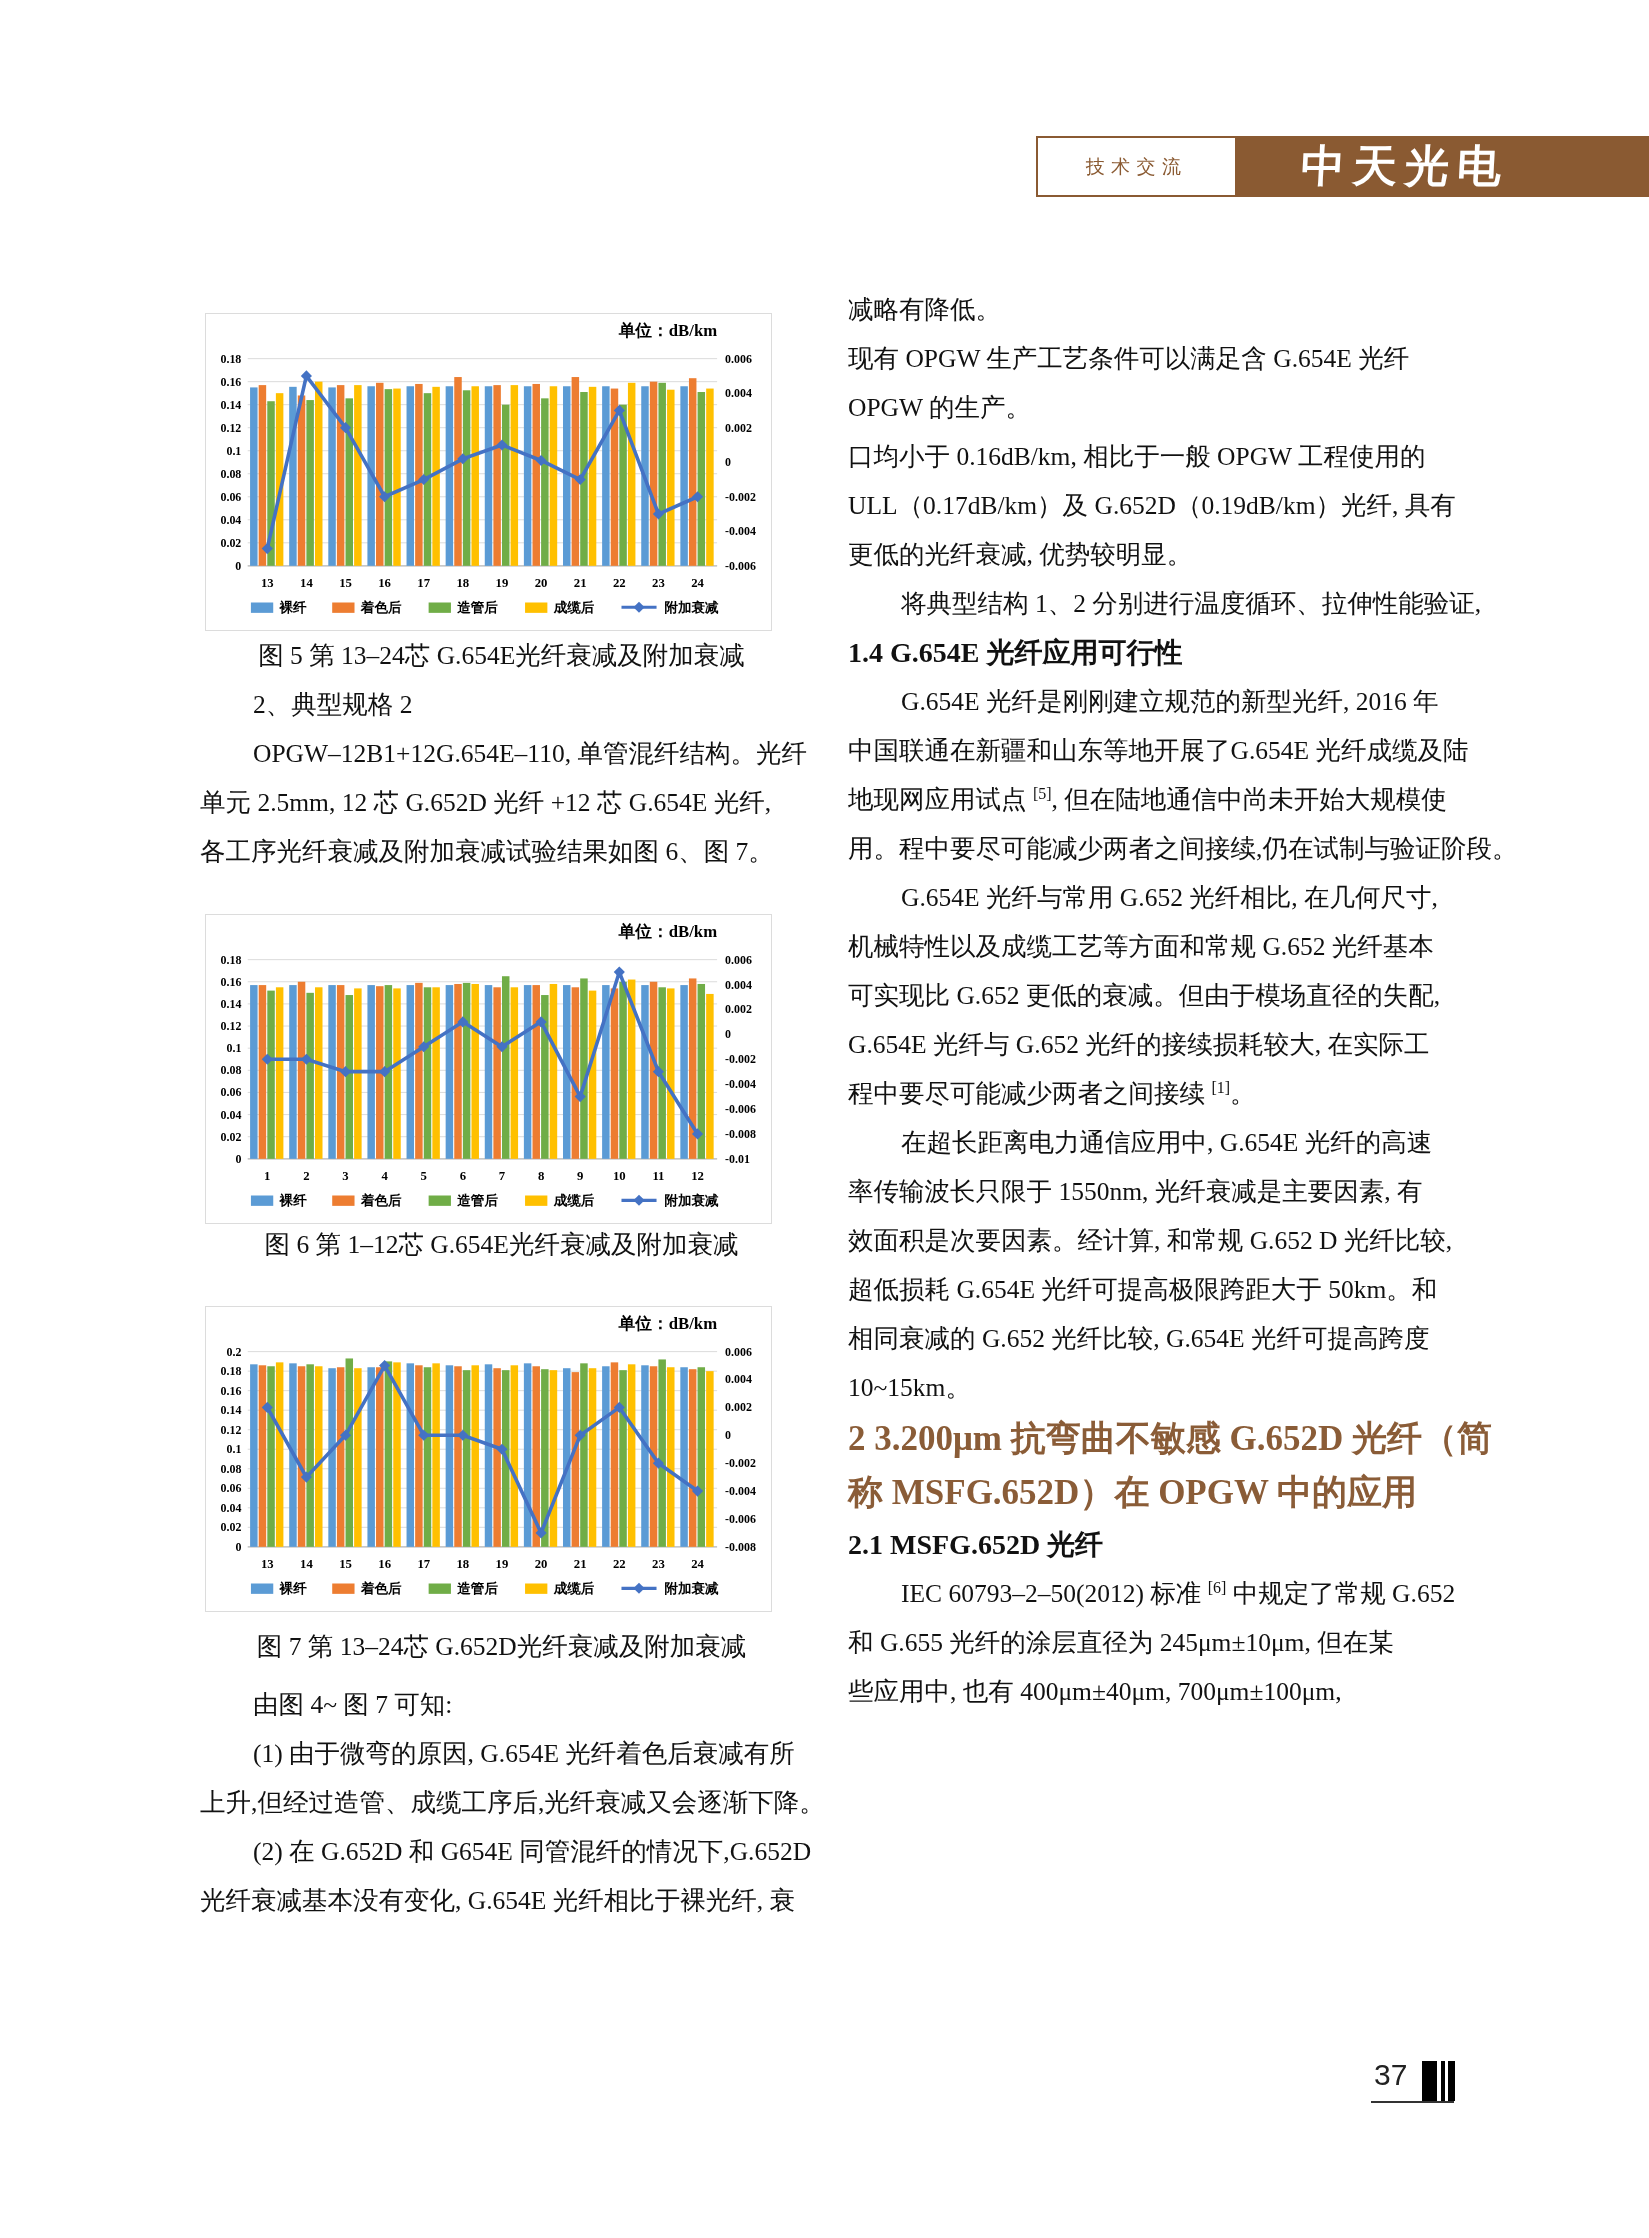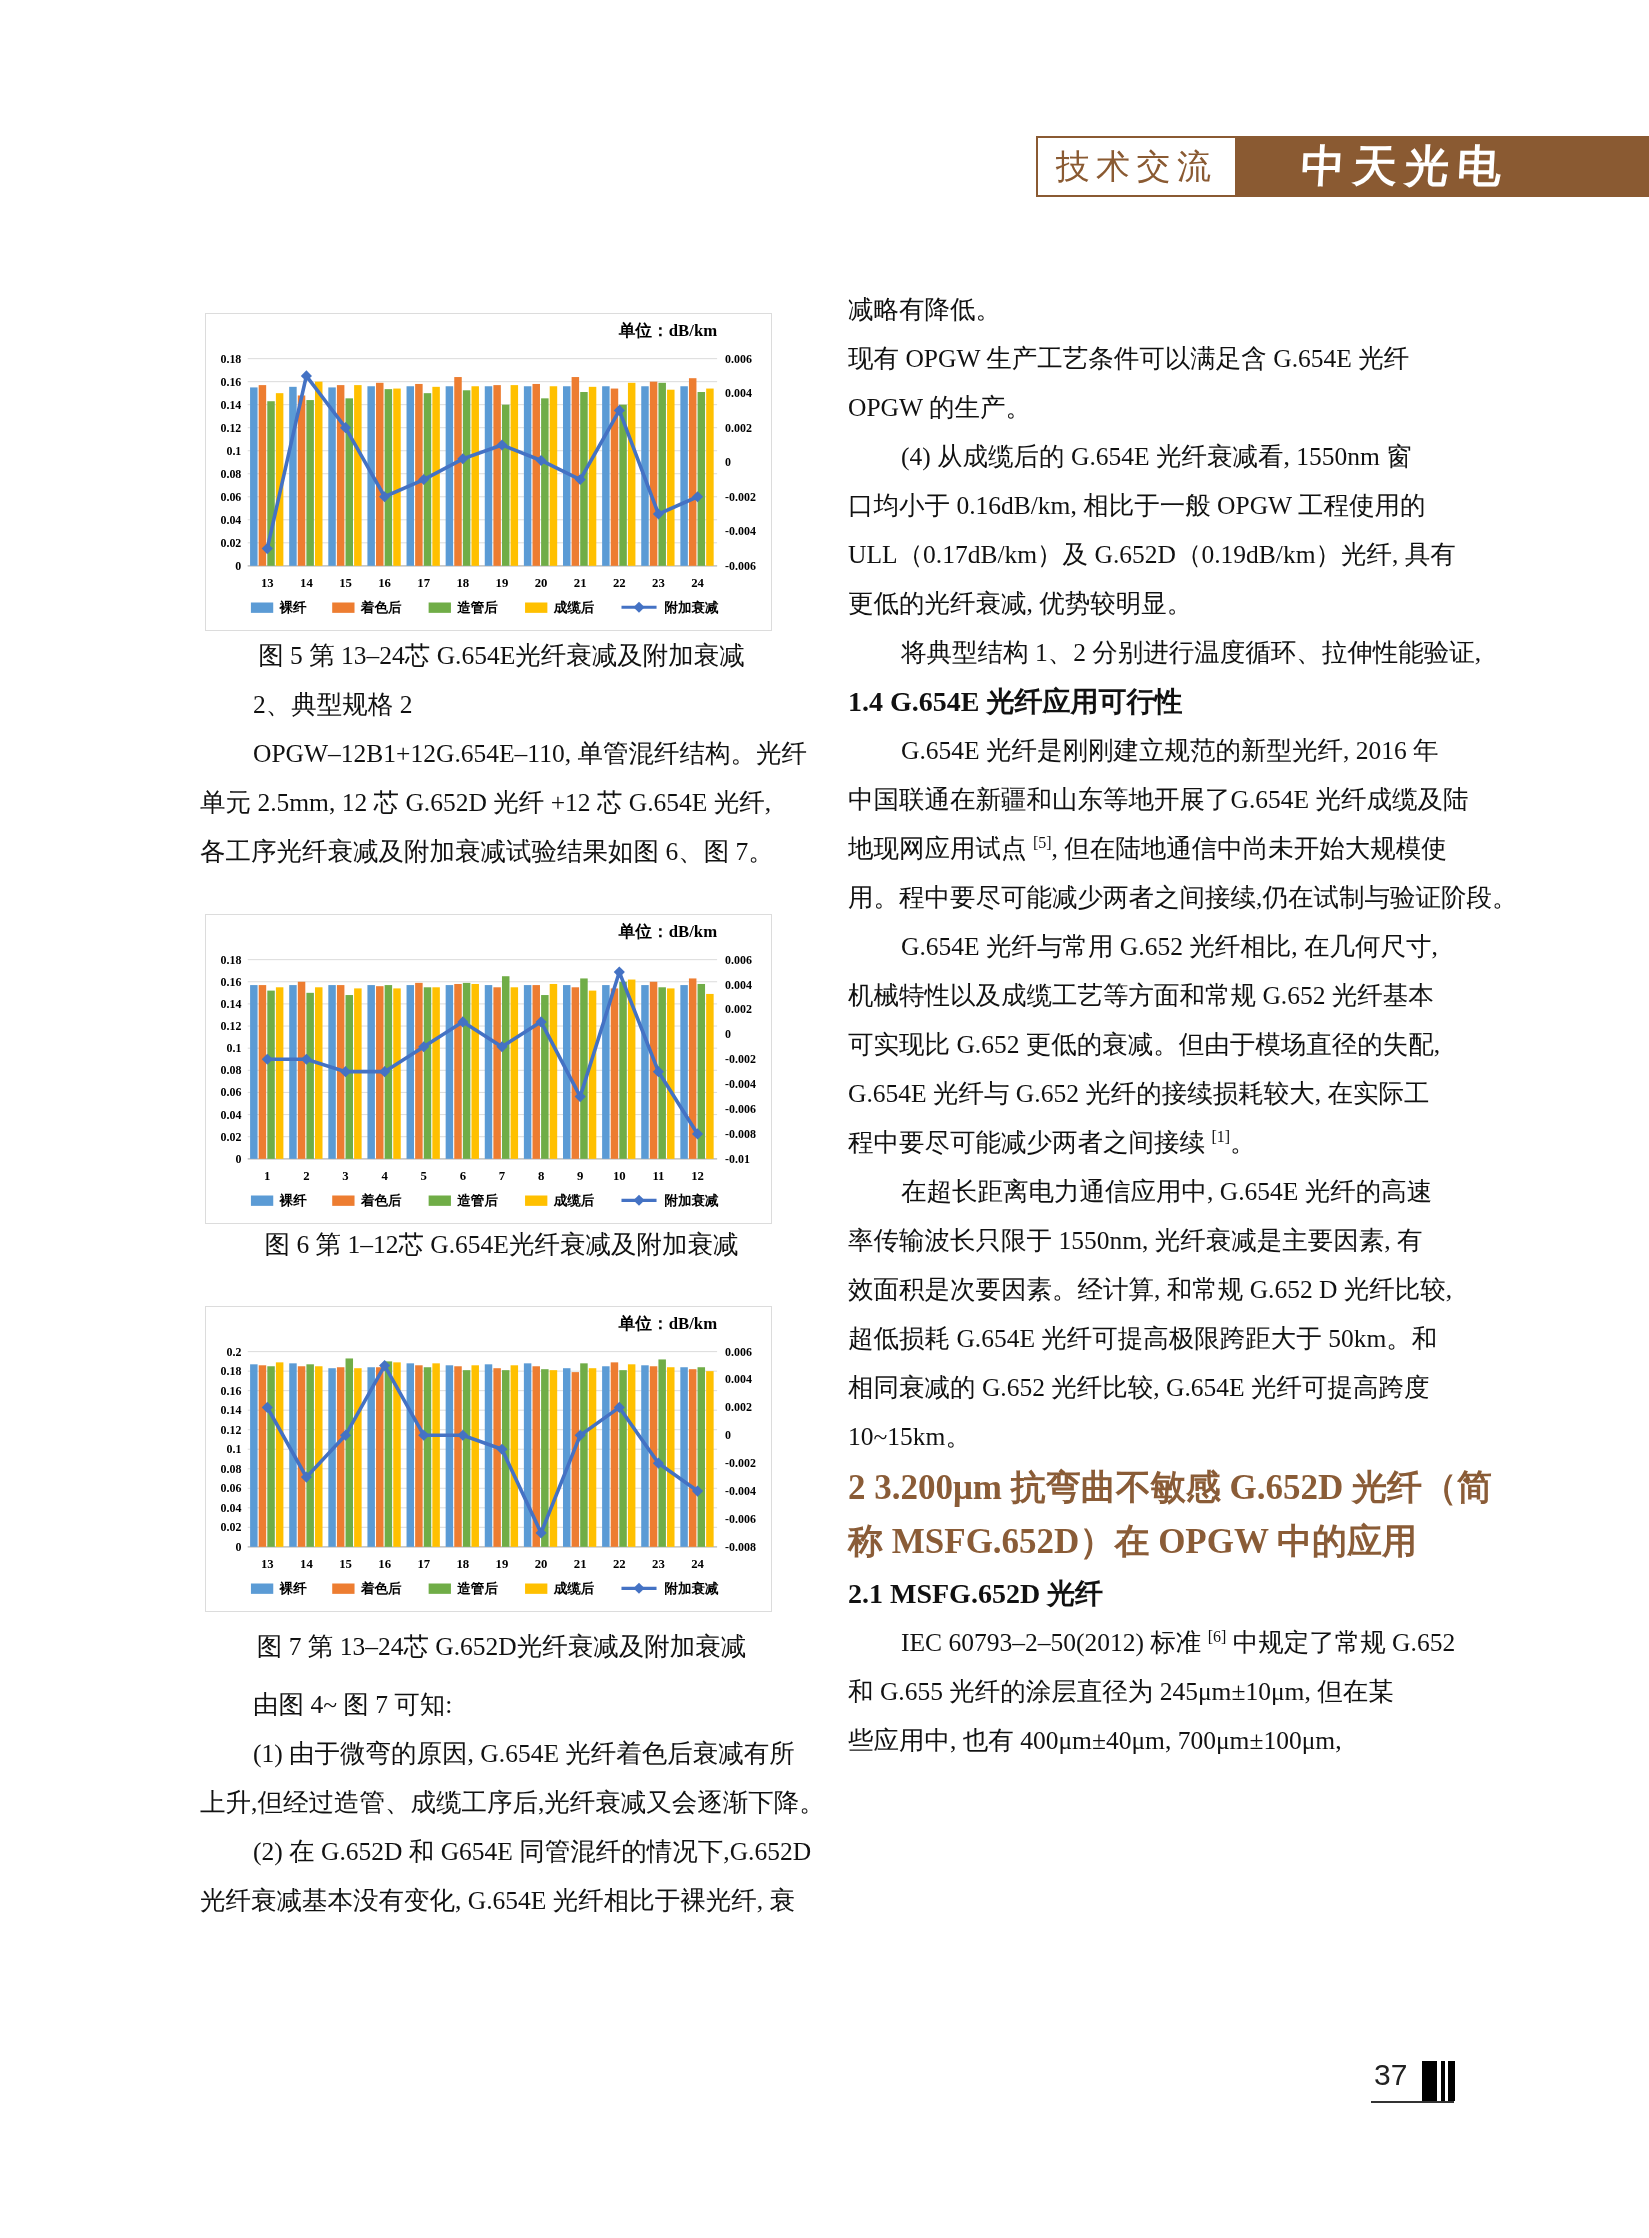--- a/index.html
+++ b/index.html
@@ -2,21 +2,21 @@
 <html style="font-size:12.8px"><head>
 <meta charset="utf-8">
 <style>
   html,body{margin:0;padding:0;background:#fff;}
   .page{position:relative;width:1650px;height:2239px;background:#ffffff;overflow:hidden;
         font-family:"Liberation Serif","DejaVu Serif",serif;color:#111;}
   
   .hdr{position:absolute;left:1036px;top:136px;width:614px;height:61px;display:flex;}
   .hdr-box{width:201px;background:#fff;border:2.4px solid #8a5a32;box-sizing:border-box;
            display:flex;align-items:center;justify-content:center;
-           color:#8a5a32;font-size:34px;letter-spacing:6.4px;font-family:"Liberation Sans","DejaVu Sans",sans-serif;}
+           color:#8a5a32;font-size:19px;letter-spacing:6.4px;font-family:"Liberation Sans","DejaVu Sans",sans-serif;}
   .hdr-band{flex:1;background:#8a5a32;display:flex;align-items:center;padding-left:64px;}
   .hdr-logo{color:#ffffff;font-size:44px;font-weight:bold;letter-spacing:8px;
             font-family:"Liberation Serif","DejaVu Serif",serif;transform:skewX(-3deg);}
   
   .chart{position:absolute;border:1.6px solid #dcdcdc;box-sizing:border-box;background:#fff;}
   #chart-0{left:205px;top:313px;width:567px;height:318px;}
   #chart-1{left:205px;top:914px;width:567px;height:310px;}
   #chart-2{left:205px;top:1306px;width:567px;height:306px;}
   svg{font-family:"Liberation Serif","DejaVu Serif",serif;display:block;}
   
@@ -431,21 +431,20 @@
       <div class="tl indent">由图 4~ 图 7 可知:</div>
       <div class="tl indent">(1) 由于微弯的原因, G.654E 光纤着色后衰减有所</div>
       <div class="tl ">上升,但经过造管、成缆工序后,光纤衰减又会逐渐下降。</div>
       <div class="tl indent">(2) 在 G.652D 和 G654E 同管混纤的情况下,G.652D</div>
       <div class="tl ">光纤衰减基本没有变化, G.654E 光纤相比于裸光纤, 衰</div>
     </div>
   <div class="tgroup" id="rcol">
       <div class="tl ">减略有降低。</div>
       <div class="tl ">现有 OPGW 生产工艺条件可以满足含 G.654E 光纤</div>
       <div class="tl ">OPGW 的生产。</div>
-      <div class="tl indent">(4) 从成缆后的 G.654E 光纤衰减看, 1550nm 窗</div>
       <div class="tl ">口均小于 0.16dB/km, 相比于一般 OPGW 工程使用的</div>
       <div class="tl ">ULL（0.17dB/km）及 G.652D（0.19dB/km）光纤, 具有</div>
       <div class="tl ">更低的光纤衰减, 优势较明显。</div>
       <div class="tl indent">将典型结构 1、2 分别进行温度循环、拉伸性能验证,</div>
       <div class="tl h3">1.4 G.654E 光纤应用可行性</div>
       <div class="tl indent">G.654E 光纤是刚刚建立规范的新型光纤, 2016 年</div>
       <div class="tl ">中国联通在新疆和山东等地开展了G.654E 光纤成缆及陆</div>
       <div class="tl "><span>地现网应用试点 </span><sup>[5]</sup><span>, 但在陆地通信中尚未开始大规模使</span></div>
       <div class="tl ">用。程中要尽可能减少两者之间接续,仍在试制与验证阶段。</div>
       <div class="tl indent">G.654E 光纤与常用 G.652 光纤相比, 在几何尺寸,</div>

